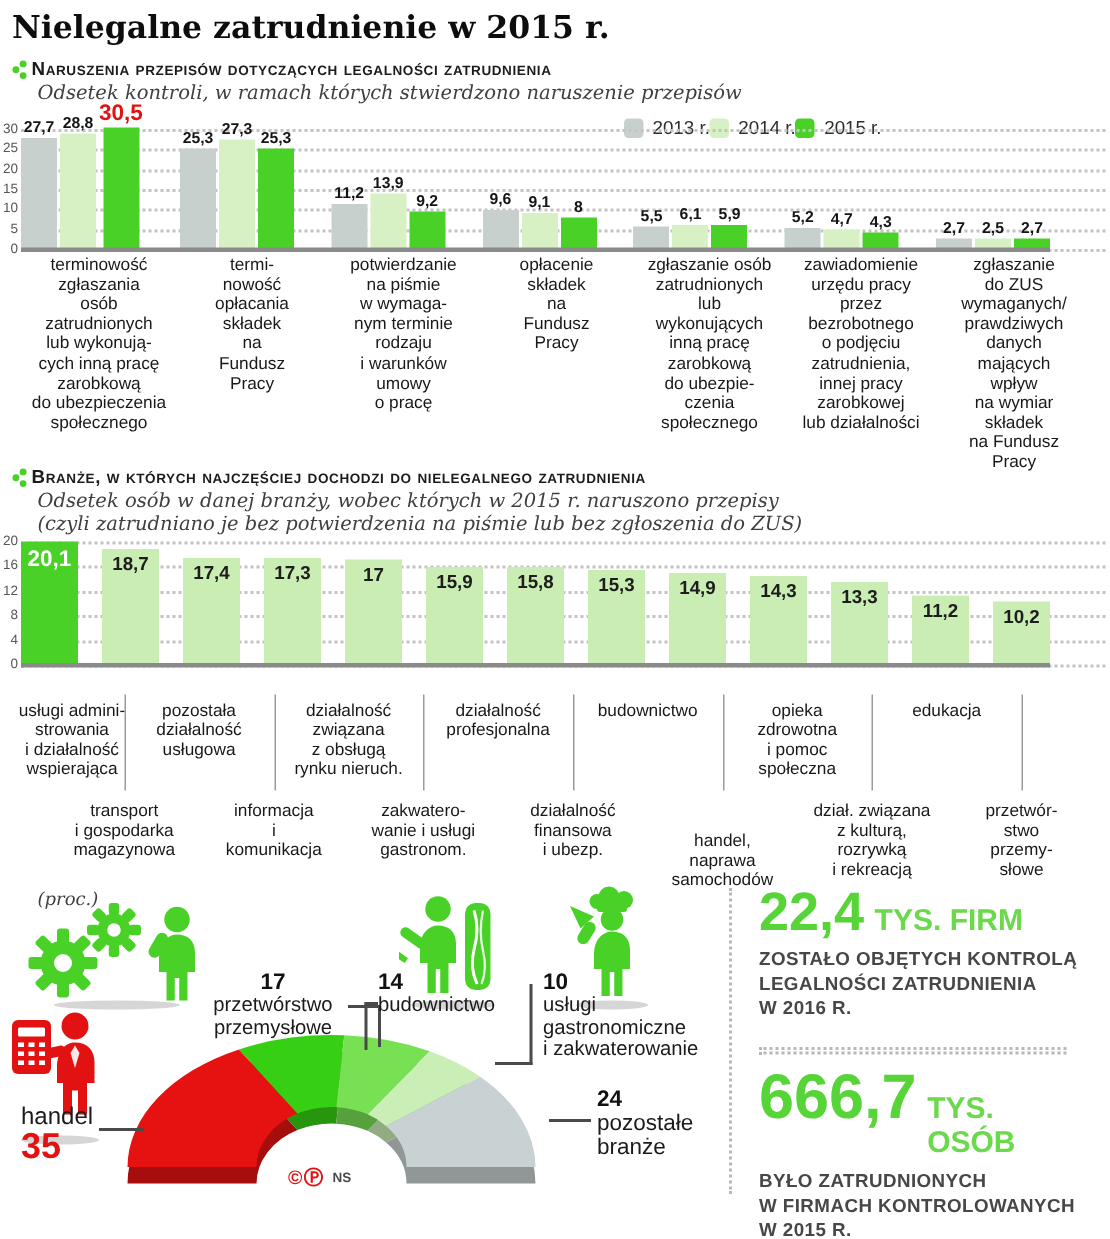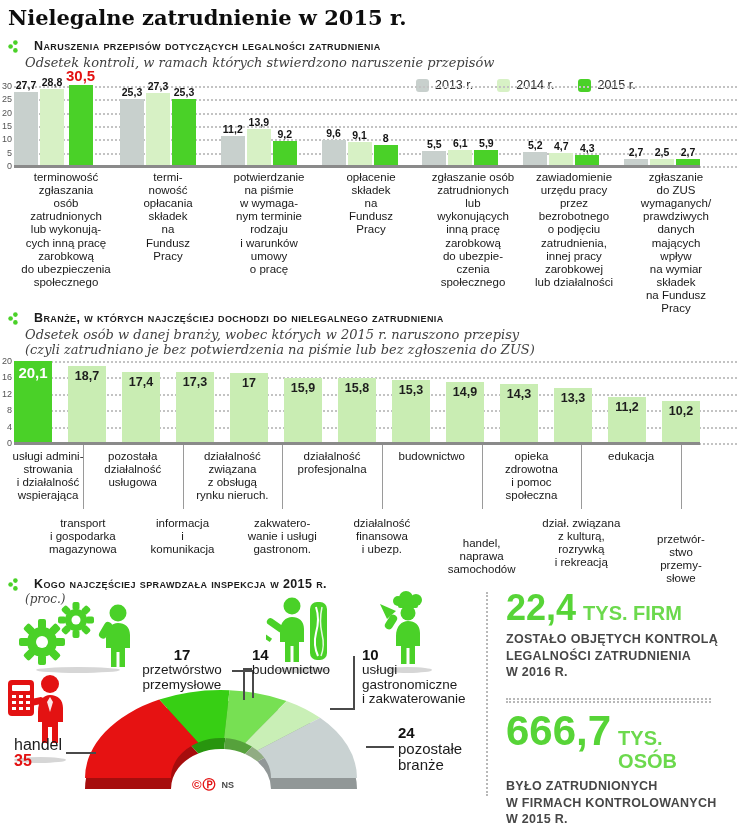--- a/index.html
+++ b/index.html
@@ -3,29 +3,29 @@
 <meta charset="utf-8">
 <style>
   * { margin:0; padding:0; box-sizing:border-box; }
   body { background:#fff; }
   .page { position:relative; width:740px; height:826px; background:#fff; overflow:hidden;
           font-family:"Liberation Sans", sans-serif; color:#1c1c1c; }
 
   h1.title { position:absolute; left:8px; top:5px; font-family:"DejaVu Serif", serif;
              font-weight:bold; font-size:21px; color:#0d0d0d; }
 
-  .sec-head { position:absolute; display:flex; align-items:flex-start; gap:16px; }
+  .sec-head { position:absolute; display:flex; align-items:flex-start; gap:3px; }
   .sec-head h2 { font-size:12.5px; font-weight:bold; letter-spacing:.4px;
                  font-variant:small-caps; color:#1b1b1b; }
   .bullet { width:10px; height:13px; margin-top:1px; flex:0 0 auto; }
   .sec-sub { position:absolute; font-family:"DejaVu Serif", serif; font-style:italic;
              font-size:13px; color:#3f3f3f; white-space:pre-line; line-height:1.18; }
 
   
-  .legend { position:absolute; left:416px; top:78px; display:flex; gap:24px; }
+  .legend { position:absolute; left:416px; top:78px; display:flex; }
   .leg-item { display:flex; align-items:center; gap:6px; }
   .leg-swatch { width:13px; height:13px; border-radius:3px; }
   .leg-label { font-size:12.5px; color:#2e2e2e; }
 
   
   .chart { position:absolute; left:14px; width:723px; }
   #c1 { top:86px; height:80px; }
   #c2 { top:361px; height:82px; }
   .gl { position:absolute; left:0; width:723px; height:0; border-top:2px dotted #c3c3c3; }
   .ytick { position:absolute; left:-16px; width:14px; text-align:right; font-size:9px;
@@ -39,34 +39,34 @@
   .bval.hl { font-size:15px; color:#e31212; }
   .bar { width:24px; }
   .bar2 { width:38px; position:relative; }
   .bval2 { position:absolute; top:3px; left:0; right:0; text-align:center; font-size:12.5px;
            font-weight:bold; color:#1d1d1d; }
   .bar2.first .bval2 { color:#fff; font-size:15px; }
 
   #c1cats { position:absolute; top:171px; left:14px; width:723px; }
   .cat1 { position:absolute; width:104px; text-align:center; font-size:11.5px;
           line-height:1.14; color:#191919; white-space:pre-line; }
-  #c2below { position:absolute; top:443px; left:0; width:740px; height:140px; }
+  #c2below { position:absolute; top:461px; left:0; width:740px; height:140px; }
   .tick2 { position:absolute; top:2px; width:0; height:64px; border-left:1.5px solid #9a9a9a; }
   .cat2 { position:absolute; text-align:center; font-size:11.5px; line-height:1.14;
           color:#191919; white-space:pre-line; }
   .cat2.toprow { top:7px; }
   .cat2.bottomrow { top:74px; }
 
   
   .ico { position:absolute; }
   .callout { position:absolute; }
   .co-num { font-size:15px; font-weight:bold; color:#111; }
   .co-label { font-size:13.5px; line-height:1.08; color:#1b1b1b; white-space:pre-line; }
   .co-big .co-label { font-size:15px; }
-  .co-red-num { font-size:16px; font-weight:bold; color:#e31212; line-height:1; }
+  .co-red-num { font-size:24px; font-weight:bold; color:#e31212; line-height:1; }
   .conn { position:absolute; border-color:#4a4a4a !important; }
   .credit { position:absolute; left:192px; top:776px; display:flex; align-items:center; gap:5px; }
   .credit .cp { color:#e31212; font-size:13px; font-weight:bold; letter-spacing:1px; }
   .credit .ag { color:#4a4a4a; font-size:9px; font-weight:bold; }
 
   
   .vsep { position:absolute; left:486px; top:592px; height:204px; width:0;
           border-left:2px dotted #b8b8b8; }
   .hsep { position:absolute; left:506px; top:698px; width:205px; height:5px;
           border-top:2px dotted #b8b8b8; border-bottom:2px dotted #b8b8b8; }
@@ -398,36 +398,26 @@
 zdrowotna
 i pomoc
 społeczna</div>
       <div class="tick2" style="left: 581.306px;"></div>
       <div class="cat2 bottomrow" style="width: 106px; left: 528.306px;">dział. związana
 z kulturą,
 rozrywką
 i rekreacją</div>
       <div class="cat2 toprow" style="width: 96px; left: 583.152px;">edukacja</div>
       <div class="tick2" style="left: 680.998px;"></div>
-      <div class="cat2 bottomrow" style="width: 106px; left: 627.998px; margin-top: 16px;">przetwór-
+      <div class="cat2 bottomrow" style="width: 106px; left: 627.998px;">przetwór-
 stwo
 przemy-
 słowe</div>
     </div>
 
-  <div class="sec-head" style="left:8px; top:577px;">
-    <svg class="bullet" viewBox="0 0 10 13">
-      <g fill="#4ad128">
-          <circle cx="7.4" cy="2.6" r="2.3"></circle>
-          <circle cx="2.6" cy="6.5" r="2.3"></circle>
-          <circle cx="7.4" cy="10.4" r="2.3"></circle>
-        </g>
-    </svg>
-    <h2>Kogo najczęściej sprawdzała inspekcja w 2015 r.</h2>
-  </div>
   <div class="sec-sub" style="left:25px; top:592px; font-size:12px;">(proc.)</div>
 
   <svg class="ico" style="left:12px; top:600px; width:128px; height:74px;" viewBox="0 0 128 74">
     <ellipse cx="66" cy="70" rx="42" ry="3" fill="#d6d6d6"></ellipse>
     <g fill="#4ad128">
       <g transform="translate(30,42)">
         <g>
             <rect x="-4" y="-23" width="8" height="10" rx="2"></rect>
           </g>
         <g transform="rotate(45)">

